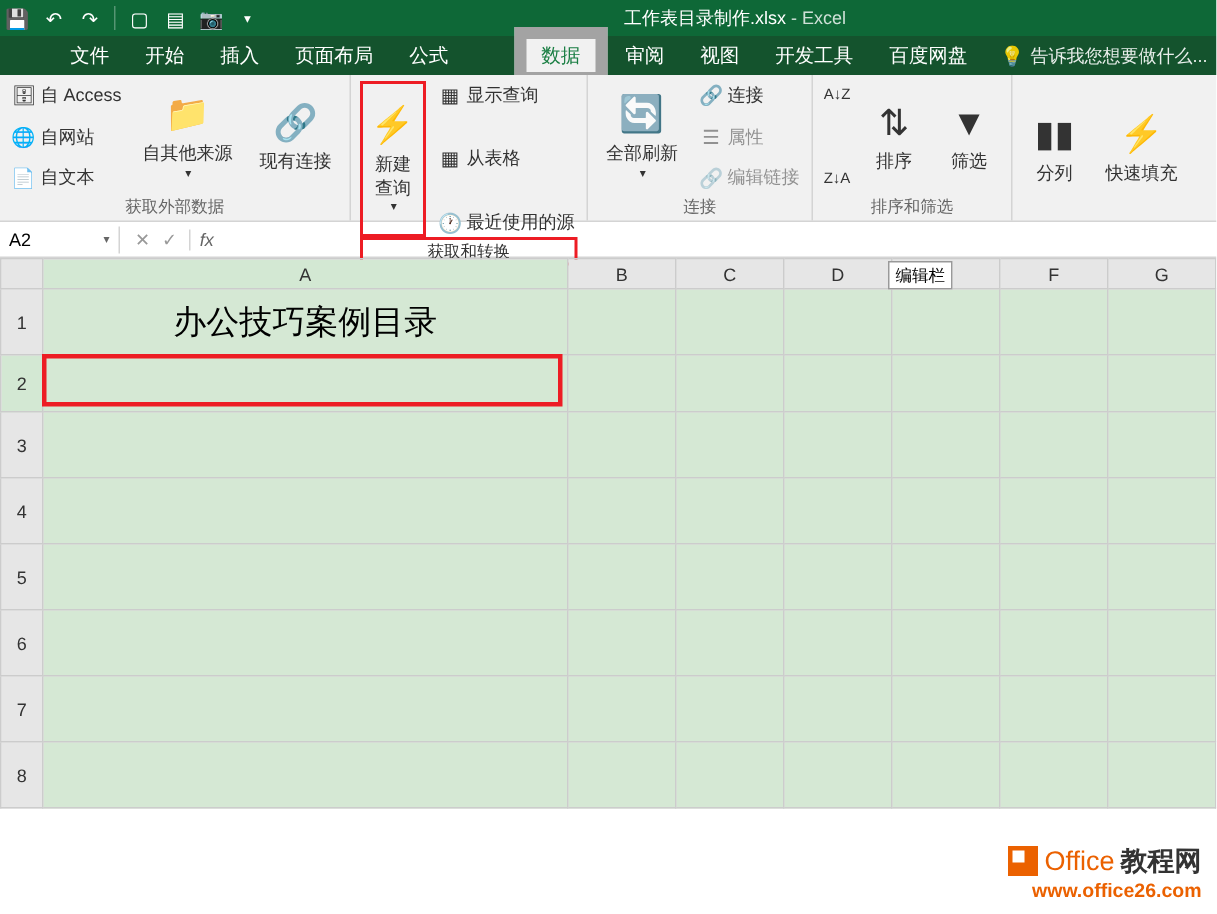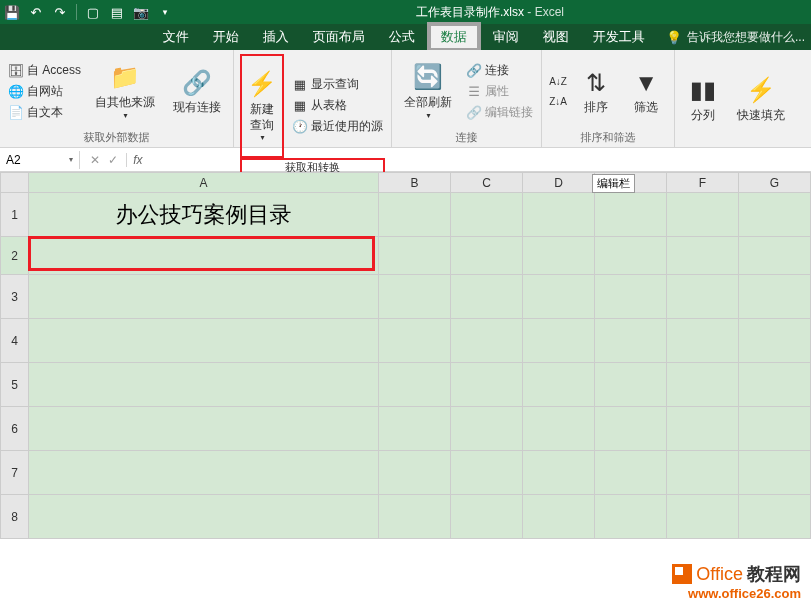--- a/index.html
+++ b/index.html
@@ -8,31 +8,31 @@
     .title-bar { background: #0e6837; height: 24px; display: flex; align-items: center; padding: 0 4px; color: #fff; }
     .qat { display: flex; gap: 8px; align-items: center; }
     .qat-icon { width: 16px; height: 16px; display: flex; align-items: center; justify-content: center; font-size: 13px; }
     .qat-sep { width: 1px; height: 16px; background: rgba(255,255,255,0.3); }
     .title-text { flex: 1; text-align: center; font-size: 12px; }
     .title-dim { opacity: 0.8; }
     
     .menu-bar { background: #14532d; height: 26px; display: flex; align-items: center; padding: 0 6px; color: #fff; justify-content: flex-end; }
     .menu-item { padding: 4px 12px; cursor: pointer; font-size: 13px; }
     .menu-item.active { background: #f1f1f1; color: #1a7e43; position: relative; }
-    .menu-item.highlighted { border: 4px solid #a3a3a3; padding: 2px 10px; }
+    .menu-item.highlighted { border: 8px solid #a3a3a3; padding: 2px 10px; margin-left: 32px; }
     .tell-me { margin-left: 10px; display: flex; align-items: center; gap: 4px; opacity: 0.9; }
     .bulb { font-size: 13px; }
     
     .ribbon { background: #f1f1f1; height: 98px; display: flex; border-bottom: 1px solid #d4d4d4; position: relative; }
     .ribbon-group { border-right: 1px solid #d4d4d4; padding: 4px 6px 2px; display: flex; flex-direction: column; }
     .ribbon-group-content { flex: 1; display: flex; gap: 6px; }
     .ribbon-group-label { text-align: center; font-size: 11px; color: #666; padding-top: 2px; }
     .ribbon-group-label.highlighted { border: 2px solid #ed1c24; padding: 0 2px; color: #333; }
     
-    .ribbon-stack { display: flex; flex-direction: column; gap: 2px; justify-content: center; }
+    .ribbon-stack { display: flex; flex-direction: column; gap: 2px; justify-content: space-between; }
     .ribbon-small-btn { display: flex; align-items: center; gap: 3px; padding: 1px 2px; font-size: 12px; color: #333; cursor: pointer; white-space: nowrap; }
     .ribbon-small-icon { width: 16px; height: 16px; display: inline-flex; align-items: center; justify-content: center; font-size: 13px; }
     .ribbon-big-btn { display: flex; flex-direction: column; align-items: center; justify-content: center; padding: 2px 6px; cursor: pointer; font-size: 12px; color: #333; text-align: center; line-height: 1.3; }
     .ribbon-big-icon { width: 32px; height: 32px; display: flex; align-items: center; justify-content: center; font-size: 24px; margin-bottom: 2px; }
     .ribbon-big-btn.highlighted { border: 2px solid #ed1c24; padding: 12px 4px; }
     .disabled { opacity: 0.5; }
     .dropdown-arrow { font-size: 8px; margin-left: 1px; }
     
     .icon-db::before { content: "🗄"; }
     .icon-web::before { content: "🌐"; }
@@ -112,20 +112,21 @@
 <div class="menu-bar">
   <div class="menu-item">文件</div>
   <div class="menu-item">开始</div>
   <div class="menu-item">插入</div>
   <div class="menu-item">页面布局</div>
   <div class="menu-item">公式</div>
   <div class="menu-item active highlighted">数据</div>
   <div class="menu-item">审阅</div>
   <div class="menu-item">视图</div>
   <div class="menu-item">开发工具</div>
+  <div class="menu-item">百度网盘</div>
   <div class="tell-me">
     <span class="bulb">💡</span>
     <span>告诉我您想要做什么...</span>
   </div>
 </div>
 
 <div class="ribbon">
 
   <div class="ribbon-group">
     <div class="ribbon-group-content">

